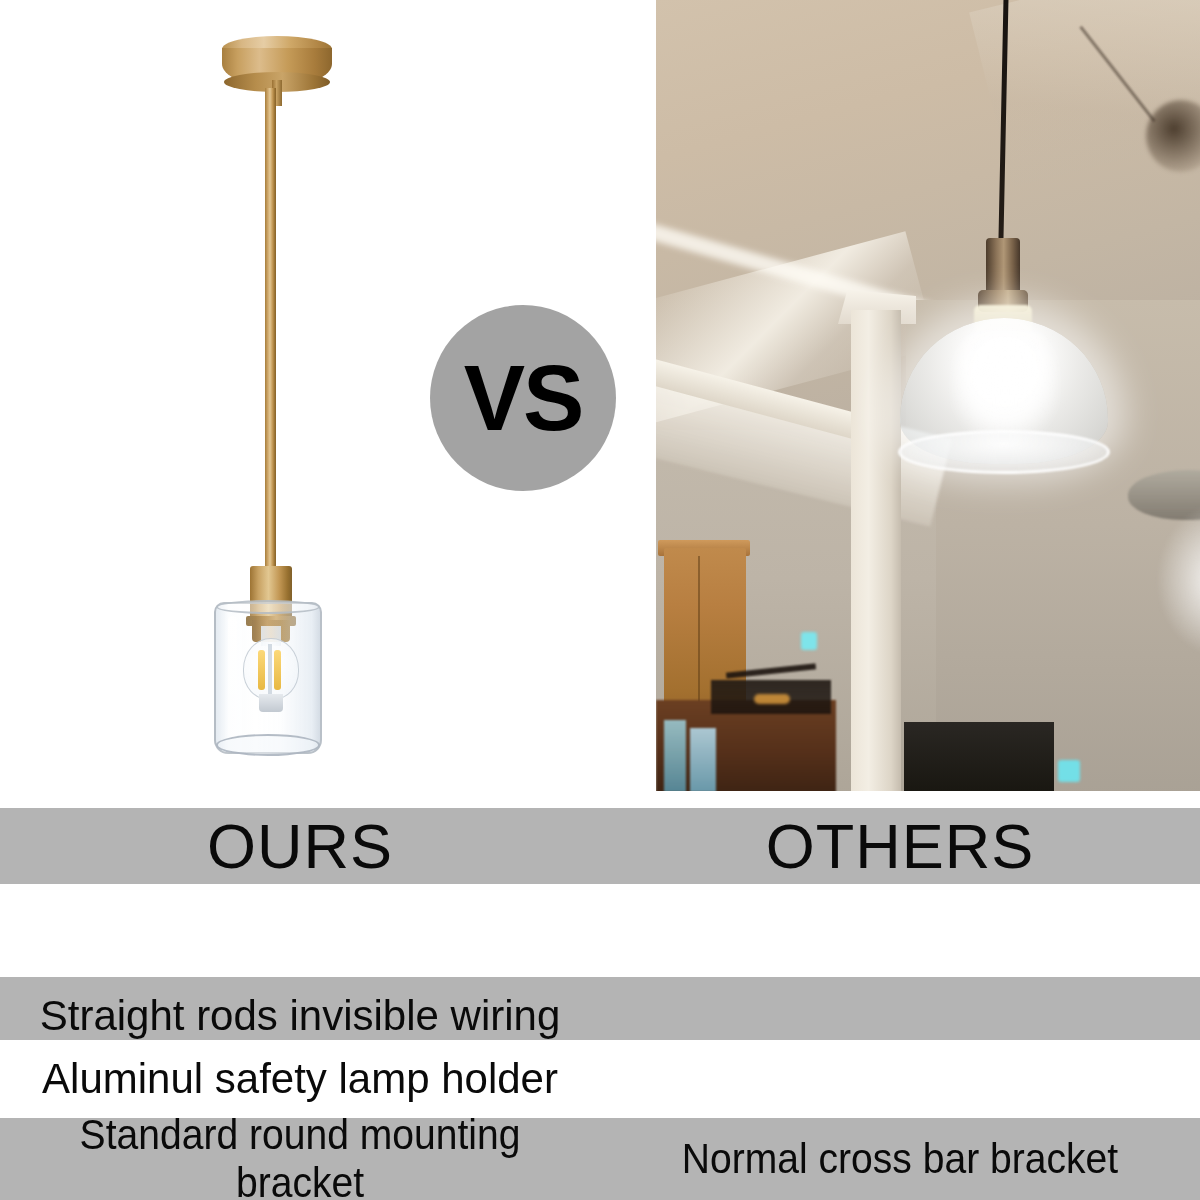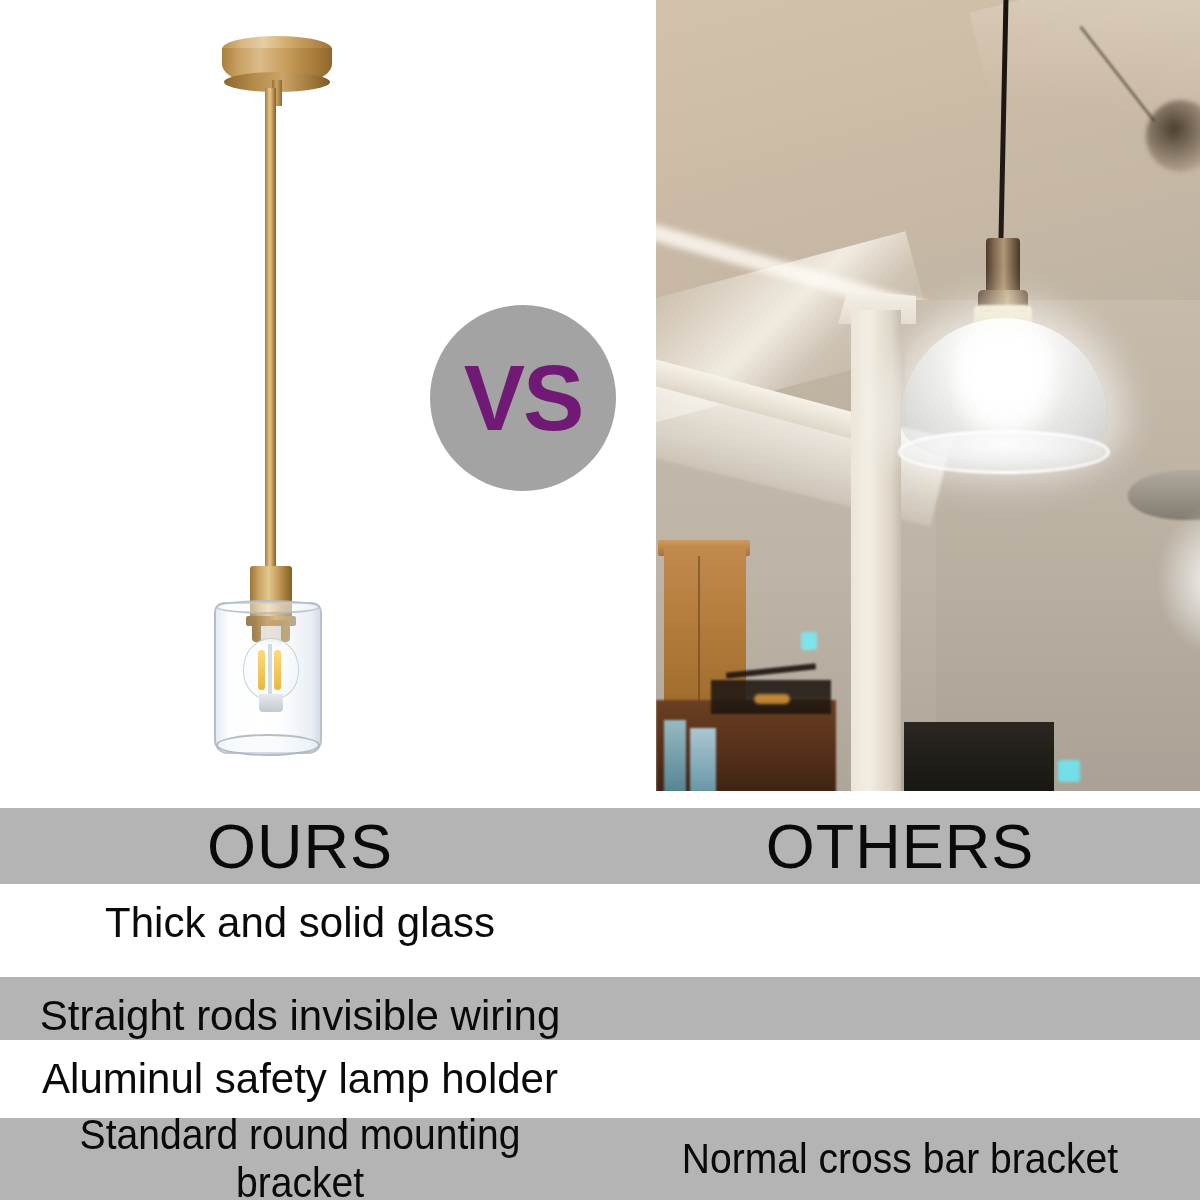--- a/index.html
+++ b/index.html
@@ -98,21 +98,21 @@
   .fil-b { left:274px; top:650px; }
   .fil-stem { position:absolute; left:268px; top:644px; width:4px; height:52px;
               background: rgba(205,214,223,0.9); }
 
   
   .vs-badge {
     position:absolute; left:430px; top:305px; width:186px; height:186px; border-radius:50%;
     background:#a3a3a3; display:flex; align-items:center; justify-content:center;
   }
   .vs-badge span {
-    color:#701a75; font-size:92px; font-weight:700; letter-spacing:-2px;
+    color:#000000; font-size:92px; font-weight:700; letter-spacing:-2px;
     line-height:1; font-family:"Liberation Sans", sans-serif;
   }
 
   
   .photo {
     position:absolute; left:656px; top:0; width:544px; height:791px; overflow:hidden;
     background: linear-gradient(175deg,#cdbda8 0%, #c8b7a2 22%, #bdb0a0 45%, #b0a698 70%, #9e9890 100%);
   }
   .ph-ceiling {
     position:absolute; left:-40px; top:-20px; width:640px; height:460px;
@@ -356,21 +356,20 @@
   </div>
 
   <div class="table">
 
     <div class="row row-head">
       <div class="cell">OURS</div>
       <div class="cell">OTHERS</div>
     </div>
 
     <div class="row row-1">
-      <div class="cell">Thick and solid glass</div>
     </div>
 
     <div class="row row-2">
       <div class="cell">Straight rods invisible wiring</div>
     </div>
 
     <div class="row row-3">
       <div class="cell">Aluminul safety lamp holder</div>
     </div>
 

